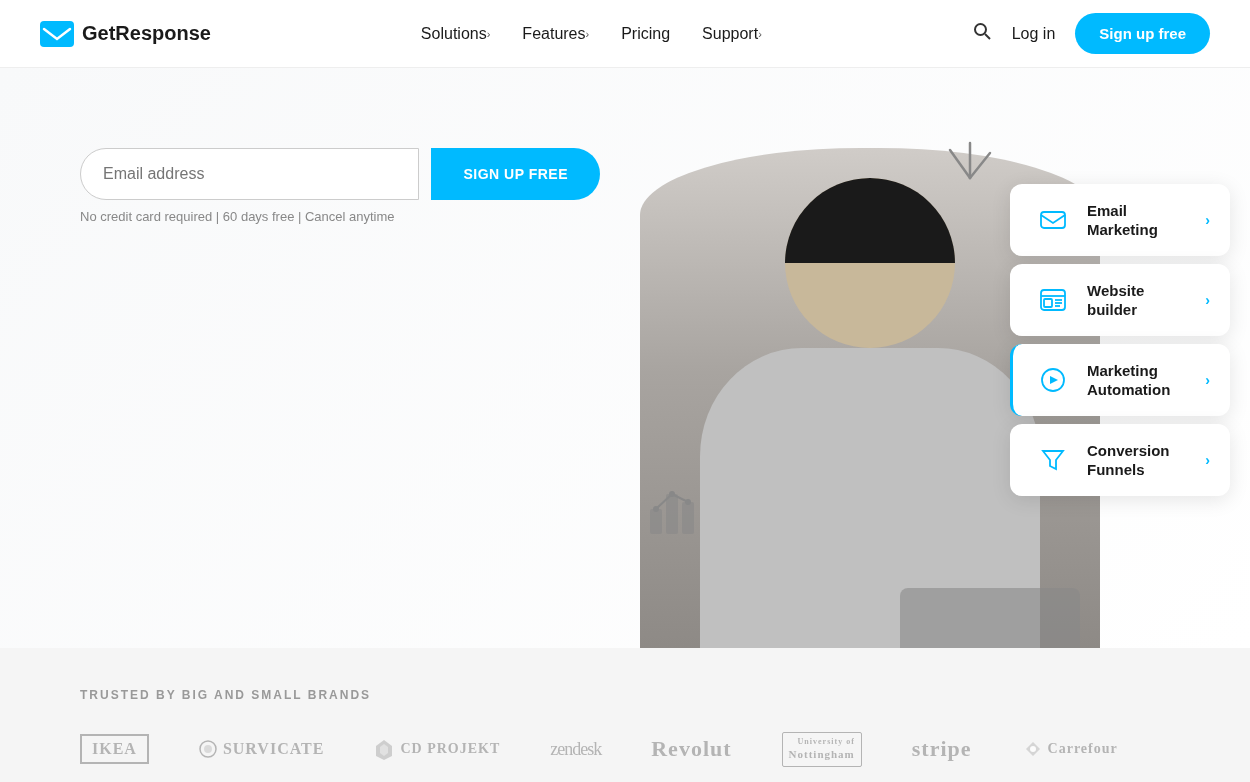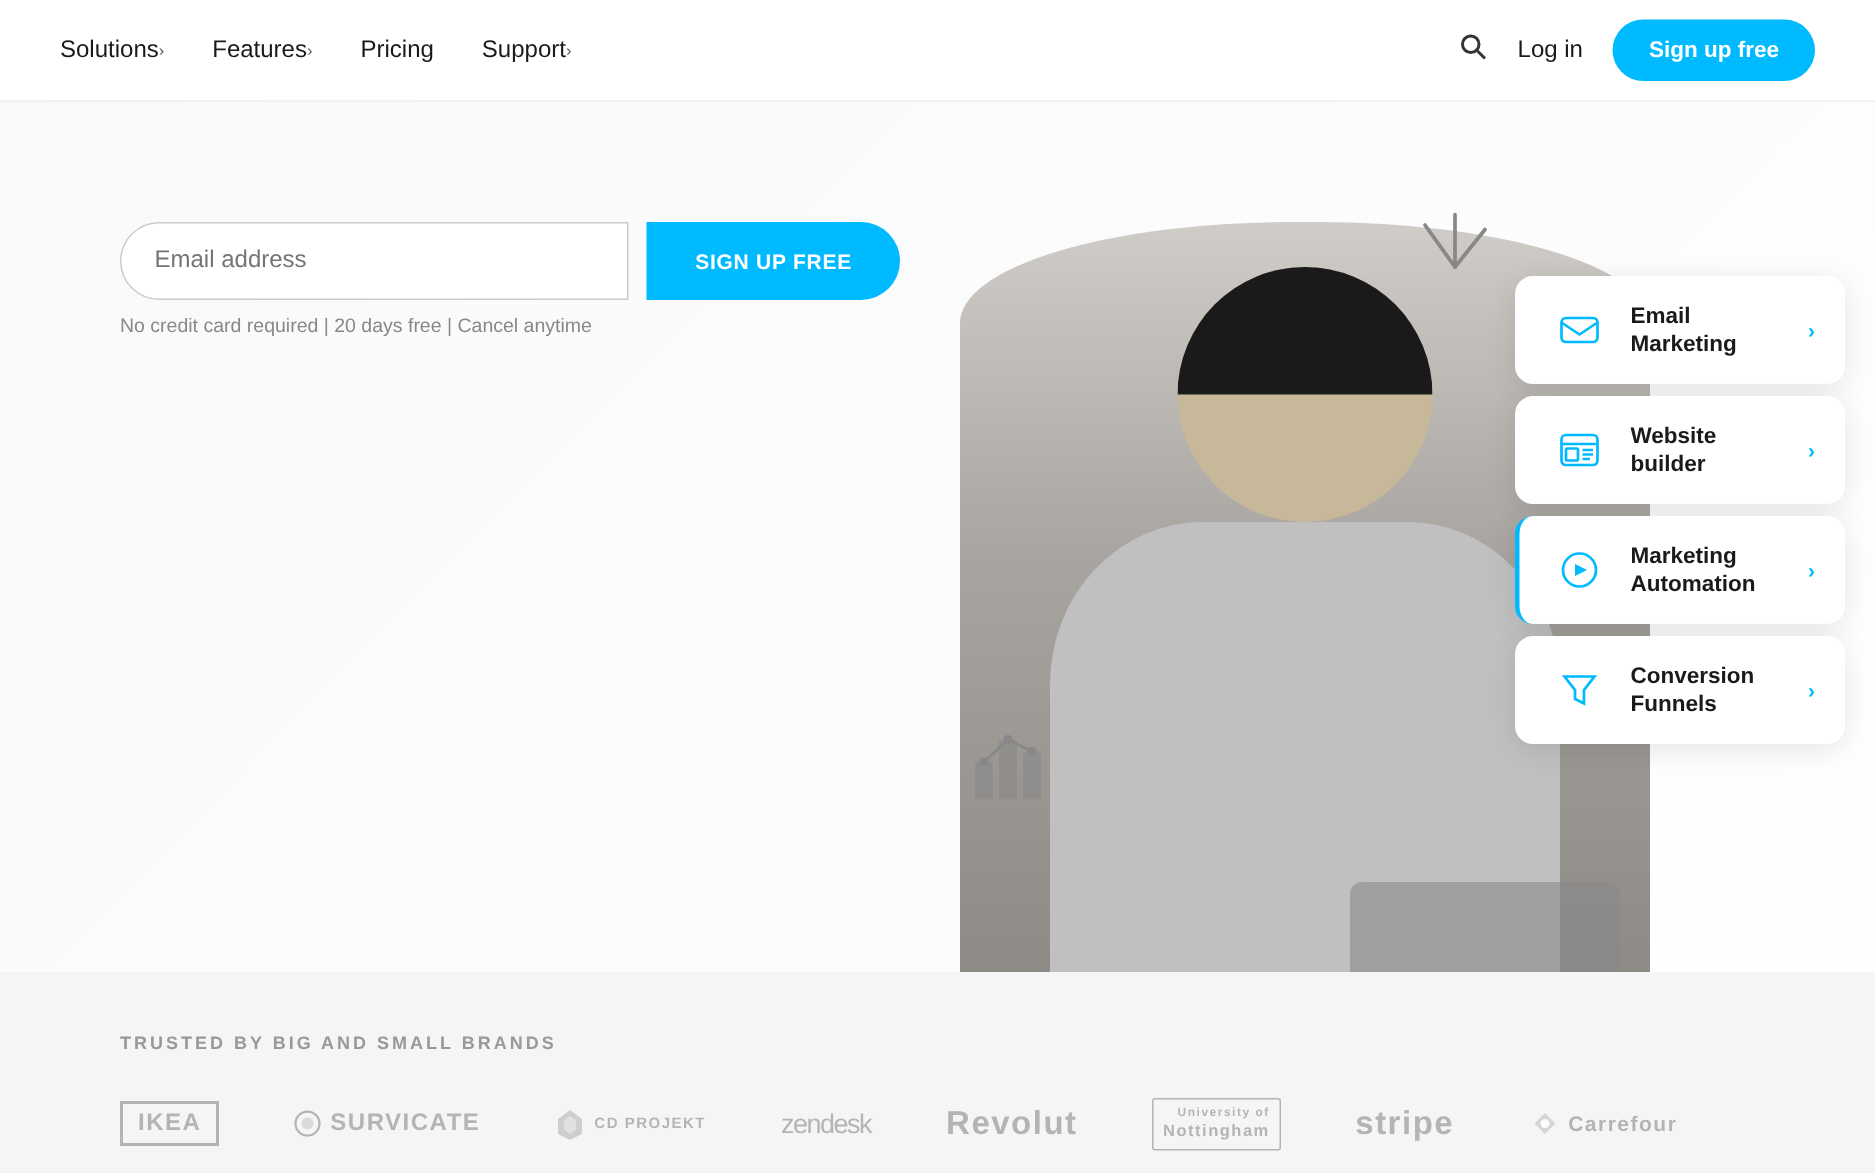--- a/index.html
+++ b/index.html
@@ -73,29 +73,38 @@
     .feature-card-arrow { margin-left: auto; color: #00baff; font-size: 14px; font-weight: bold; }
 
     
     .trusted-section { background: #f5f5f5; padding: 40px 80px; }
     .trusted-label { font-size: 12px; font-weight: 700; color: #999; letter-spacing: 2px; text-transform: uppercase; margin-bottom: 30px; }
     .trusted-logos { display: flex; align-items: center; gap: 50px; flex-wrap: wrap; }
     .brand-logo {
       font-size: 20px; font-weight: 700; color: #999; letter-spacing: 1px;
       display: flex; align-items: center; gap: 6px;
       opacity: 0.7;
+      font-family: Liberation Serif, serif;
     }
     .brand-logo.ikea { border: 2px solid #999; padding: 4px 10px; font-size: 16px; font-weight: 900; }
     .brand-logo.revolut { font-size: 22px; font-weight: 800; }
     .brand-logo.stripe { font-size: 22px; font-weight: 700; }
   </style>
 </head>
 <body>
 
 <nav>
+  <div class="nav-logo">
+
+    <svg class="nav-logo-icon" viewBox="0 0 34 26" fill="none">
+      <rect width="34" height="26" rx="4" fill="#00baff"></rect>
+      <path d="M4 8 L17 18 L30 8" stroke="white" stroke-width="2.5" fill="none" stroke-linecap="round"></path>
+    </svg>
+    <span class="nav-logo-text">GetResponse</span>
+  </div>
 
   <div class="nav-links">
     <a class="nav-link">
       <span>Solutions</span>
       <span class="chevron">›</span>
     </a>
     <a class="nav-link">
       <span>Features</span>
       <span class="chevron">›</span>
     </a>
@@ -117,21 +126,21 @@
     <button class="signup-btn">Sign up free</button>
   </div>
 </nav>
 
 <section class="hero">
   <div class="hero-left">
     <div class="hero-form">
       <input class="hero-input" type="email" placeholder="Email address" style="">
       <button class="hero-signup-btn">SIGN UP FREE</button>
     </div>
-    <p class="hero-disclaimer">No credit card required | 20 days free | Cancel anytime</p>
+    <p class="hero-disclaimer">No credit card required | 60 days free | Cancel anytime</p>
   </div>
 
   <div class="hero-right">
 
     <div style="position:absolute; left:30px; top:-10px; width:500px; height:590px; z-index:0;">
       <svg viewBox="0 0 500 590" width="500" height="590">
         <ellipse cx="240" cy="300" rx="200" ry="260" fill="#00baff" opacity="0.85"></ellipse>
       </svg>
     </div>
 
@@ -224,21 +233,21 @@
   <p class="trusted-label">TRUSTED BY BIG AND SMALL BRANDS</p>
   <div class="trusted-logos">
     <div class="brand-logo ikea">IKEA</div>
     <div class="brand-logo" style="font-size:16px; gap:6px;">
       <svg width="18" height="18" viewBox="0 0 18 18" fill="none">
         <circle cx="9" cy="9" r="8" stroke="#999" stroke-width="1.5"></circle>
         <circle cx="9" cy="9" r="4" fill="#999" opacity="0.4"></circle>
       </svg>
       SURVICATE
     </div>
-    <div class="brand-logo" style="font-size:10px;">
+    <div class="brand-logo" style="font-size:14px;">
       <svg width="20" height="22" viewBox="0 0 20 22" fill="none">
         <path d="M10 2 L18 8 L18 18 L10 22 L2 18 L2 8 Z" fill="#999" opacity="0.6"></path>
         <path d="M10 6 L14 9 L14 15 L10 18 L6 15 L6 9 Z" fill="#fff" opacity="0.4"></path>
       </svg>
       CD PROJEKT
     </div>
     <div class="brand-logo" style="font-size:18px; font-weight:300; letter-spacing:-1px;">zendesk</div>
     <div class="brand-logo revolut">Revolut</div>
     <div class="brand-logo" style="font-size:11px; line-height:1.3; text-align:right;">
       <div style="border:1.5px solid #999; padding:4px 6px; border-radius:2px;">

